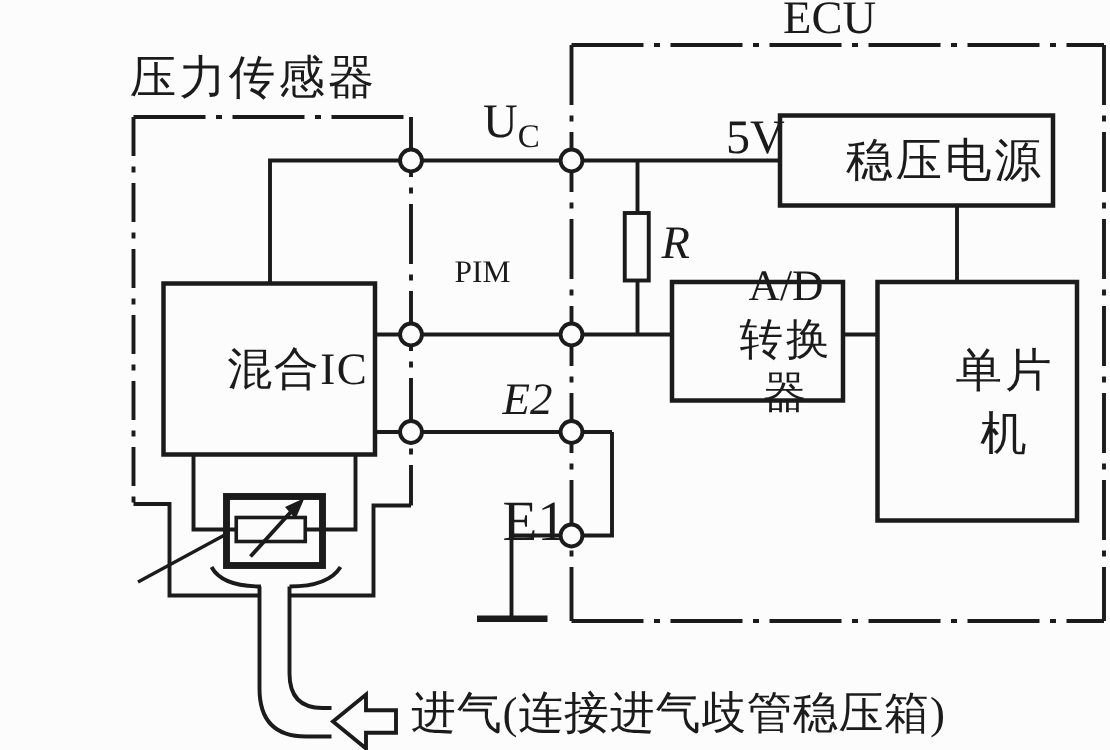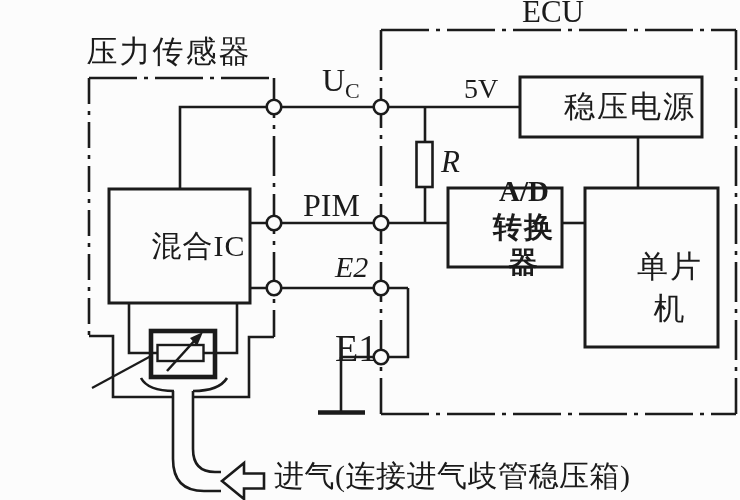--- a/index.html
+++ b/index.html
@@ -81,37 +81,37 @@
       <circle cx="381" cy="357" r="7.3"></circle>
     </g>
   </svg>
 
   <div class="lbl cn" style="left:83px; top:36px; width:172px; text-align:center; font-size:31px;">压力传感器</div>
 
   <div class="lbl" style="left:512px; top:-4px; width:82px; text-align:center; font-size:31px;">ECU</div>
 
   <div class="lbl" style="left:322px; top:64px; font-size:32px;"><span>U</span><span class="sub">C</span></div>
 
-  <div class="lbl" style="left:464px; top:75px; font-size:28px;">5V</div>
+  <div class="lbl" style="left:484px; top:75px; font-size:32px;">5V</div>
 
-  <div class="lbl" style="left:303px; top:189px; font-size:32px;">PIM</div>
+  <div class="lbl" style="left:303px; top:171px; font-size:21px;">PIM</div>
 
   <div class="lbl" style="left:335px; top:252px; font-size:30px;font-style:italic;">E2</div>
 
   <div class="lbl" style="left:335px; top:329px; font-size:38px;">E1</div>
 
   <div class="lbl it" style="left:441px; top:146px; font-size:31px;">R</div>
 
   <div class="boxtxt cn" style="left:520px; top:77px; width:182px; height:60px; font-size:31px;">稳压电源</div>
 
-  <div class="boxtxt" style="left:448px; top:188px; width:114px; height:79px; font-size:29px; line-height:1.22;font-weight:bold;">
+  <div class="boxtxt" style="left:448px; top:188px; width:114px; height:79px; font-size:29px; line-height:1.22;">
     <span>A/D</span>
     <span class="cn">转换器</span>
   </div>
 
-  <div class="boxtxt cn" style="left:585px; top:188px; width:132px; height:159px; font-size:31px;margin-top:20px;">单片机</div>
+  <div class="boxtxt cn" style="left:585px; top:188px; width:132px; height:159px; font-size:31px;">单片机</div>
 
   <div class="boxtxt" style="left:109px; top:189px; width:141px; height:114px; font-size:30px; letter-spacing:1px;">混合IC</div>
 
 
   <div class="lbl" style="left:274px; top:461px; font-size:30px; letter-spacing:0.5px;">进气(连接进气歧管稳压箱)</div>
 
 </div>
 
 </body></html>

